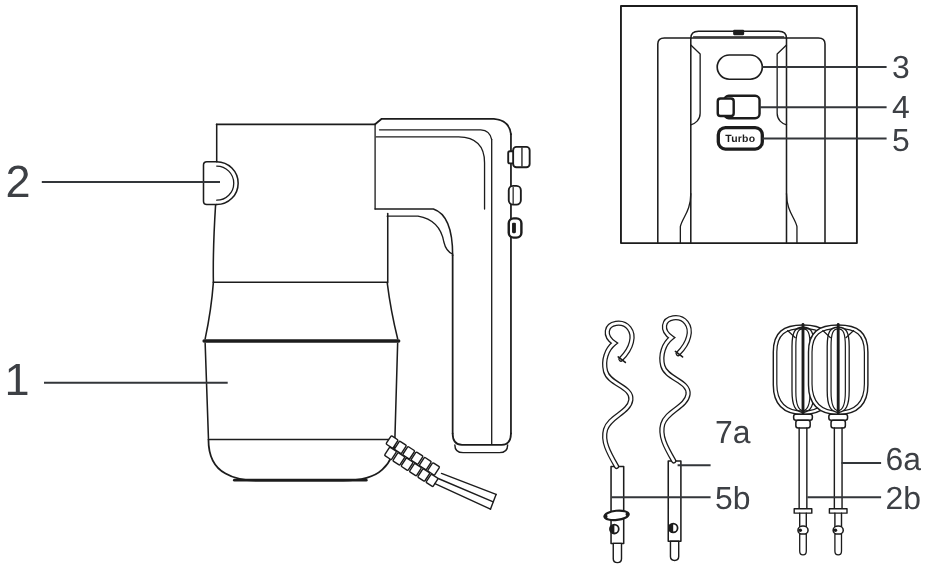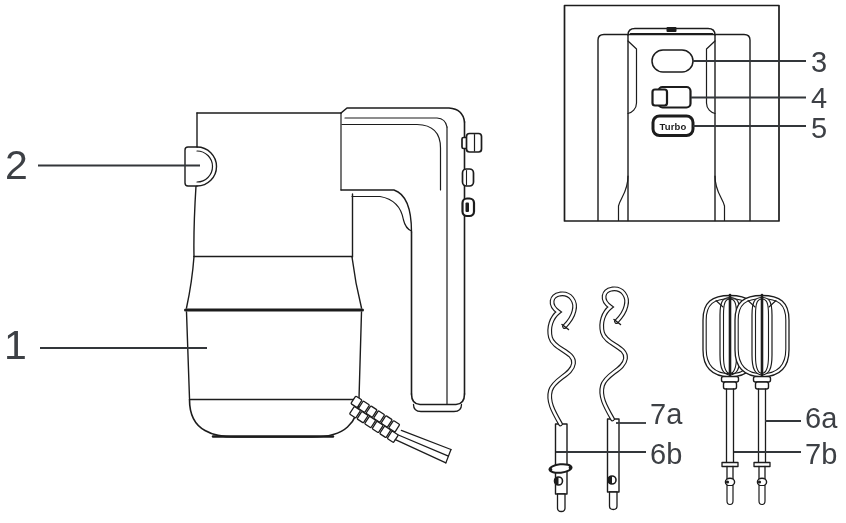--- a/index.html
+++ b/index.html
@@ -220,17 +220,17 @@
       <path class="leader" d="M765,421 H801"></path>
       <path class="leader" d="M734,452 H801"></path>
     </g>
   </svg>
 
   <div class="lbl big" style="left:5px;top:145px">2</div>
   <div class="lbl big" style="left:4px;top:325px">1</div>
   <div class="lbl med" style="left:811px;top:48px">3</div>
   <div class="lbl med" style="left:811px;top:84px">4</div>
   <div class="lbl med" style="left:811px;top:114px">5</div>
-  <div class="lbl med" style="left:650px;top:400px">7a</div>
-  <div class="lbl med" style="left:650px;top:440px">6b</div>
+  <div class="lbl med" style="left:650px;top:380px">7a</div>
+  <div class="lbl med" style="left:650px;top:440px">5b</div>
   <div class="lbl med" style="left:805px;top:404px">6a</div>
-  <div class="lbl med" style="left:805px;top:440px">7b</div>
+  <div class="lbl med" style="left:805px;top:440px">2b</div>
 </div>
 
 </body></html>

